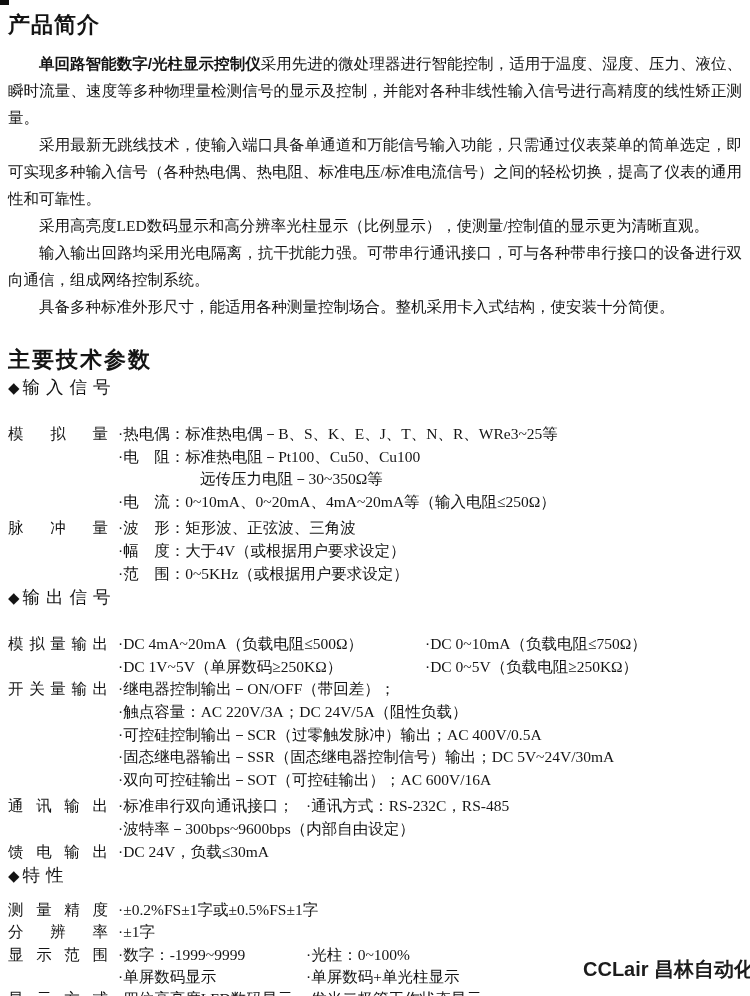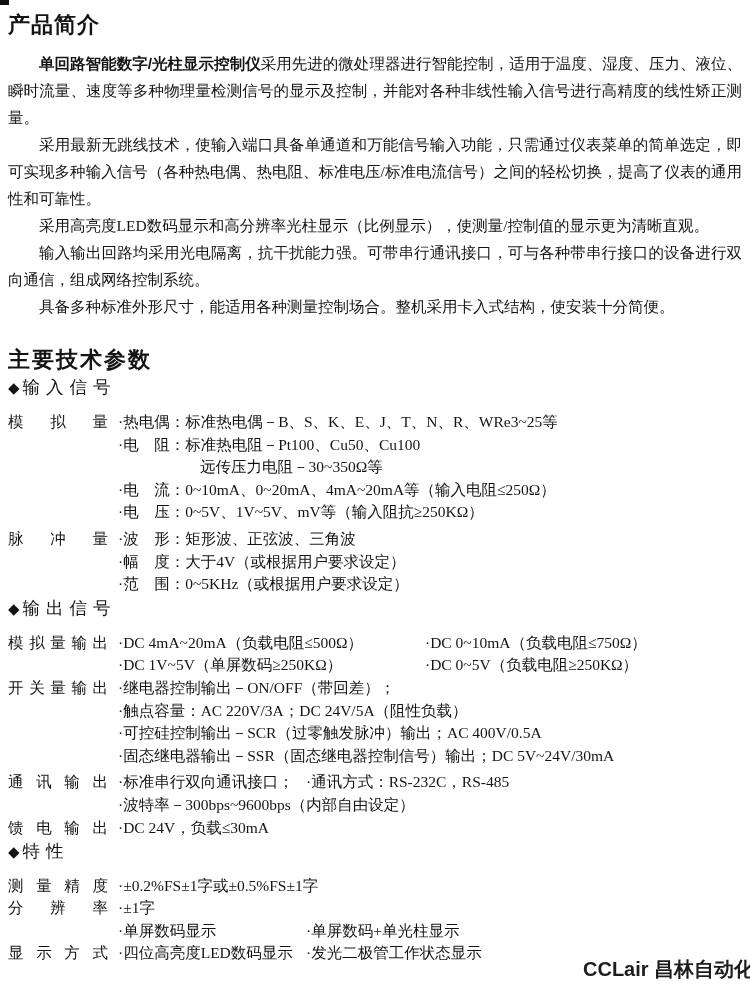--- a/index.html
+++ b/index.html
@@ -29,21 +29,21 @@
   }
   h3.sub {
     font-weight:normal; font-size:17.5px; margin:0; padding:0;
   }
   h3.sub .subt { letter-spacing:6px; }
   h3.sub .diamond { font-size:15px; margin-right:3px; }
   .h3-input { margin-top:25px; }
   .h3-output { margin-top:14px; }
   .h3-feat { margin-top:9px; }
 
-  .spec { margin-top:12px; font-size:15.5px; }
+  .spec { margin-top:24px; font-size:15.5px; }
   .spec-feat { margin-top:12px; }
   .srow { display:flex; line-height:22.6px; }
   .srow.gap { margin-top:4px; }
   .lbl {
     flex:0 0 100px; width:100px; margin-right:10px;
     text-align:justify; text-align-last:justify;
     white-space:nowrap; overflow:hidden;
   }
   .val { flex:1; }
   .cont { padding-left:82px; }
@@ -91,21 +91,20 @@
     <div class="srow">
       <div class="lbl"></div>
       <div class="val cont">远传压力电阻－30~350Ω等</div>
     </div>
     <div class="srow">
       <div class="lbl"></div>
       <div class="val">·电　流：0~10mA、0~20mA、4mA~20mA等（输入电阻≤250Ω）</div>
     </div>
     <div class="srow">
       <div class="lbl"></div>
-      <div class="val">·电　压：0~5V、1V~5V、mV等（输入阻抗≥250KΩ）</div>
     </div>
     <div class="srow gap">
       <div class="lbl">脉冲量</div>
       <div class="val">·波　形：矩形波、正弦波、三角波</div>
     </div>
     <div class="srow">
       <div class="lbl"></div>
       <div class="val">·幅　度：大于4V（或根据用户要求设定）</div>
     </div>
     <div class="srow">
@@ -139,20 +138,24 @@
       <div class="val">·触点容量：AC 220V/3A；DC 24V/5A（阻性负载）</div>
     </div>
     <div class="srow">
       <div class="lbl"></div>
       <div class="val">·可控硅控制输出－SCR（过零触发脉冲）输出；AC 400V/0.5A</div>
     </div>
     <div class="srow">
       <div class="lbl"></div>
       <div class="val">·固态继电器输出－SSR（固态继电器控制信号）输出；DC 5V~24V/30mA</div>
     </div>
+    <div class="srow">
+      <div class="lbl"></div>
+      <div class="val">·双向可控硅输出－SOT（可控硅输出）；AC 600V/16A</div>
+    </div>
     <div class="srow gap">
       <div class="lbl">通讯输出</div>
       <div class="val cols">
         <span class="c1 w188">·标准串行双向通讯接口；</span>
         <span class="c2">·通讯方式：RS-232C，RS-485</span>
       </div>
     </div>
     <div class="srow">
       <div class="lbl"></div>
       <div class="val">·波特率－300bps~9600bps（内部自由设定）</div>
@@ -167,20 +170,27 @@
   <div class="spec spec-feat feat">
     <div class="srow">
       <div class="lbl">测量精度</div>
       <div class="val">·±0.2%FS±1字或±0.5%FS±1字</div>
     </div>
     <div class="srow">
       <div class="lbl">分辨率</div>
       <div class="val">·±1字</div>
     </div>
     <div class="srow">
+      <div class="lbl">显示范围</div>
+      <div class="val cols">
+        <span class="c1 w188">·数字：-1999~9999</span>
+        <span class="c2">·光柱：0~100%</span>
+      </div>
+    </div>
+    <div class="srow">
       <div class="lbl"></div>
       <div class="val cols">
         <span class="c1 w188">·单屏数码显示</span>
         <span class="c2">·单屏数码+单光柱显示</span>
       </div>
     </div>
     <div class="srow">
       <div class="lbl">显示方式</div>
       <div class="val cols">
         <span class="c1 w188">·四位高亮度LED数码显示</span>

